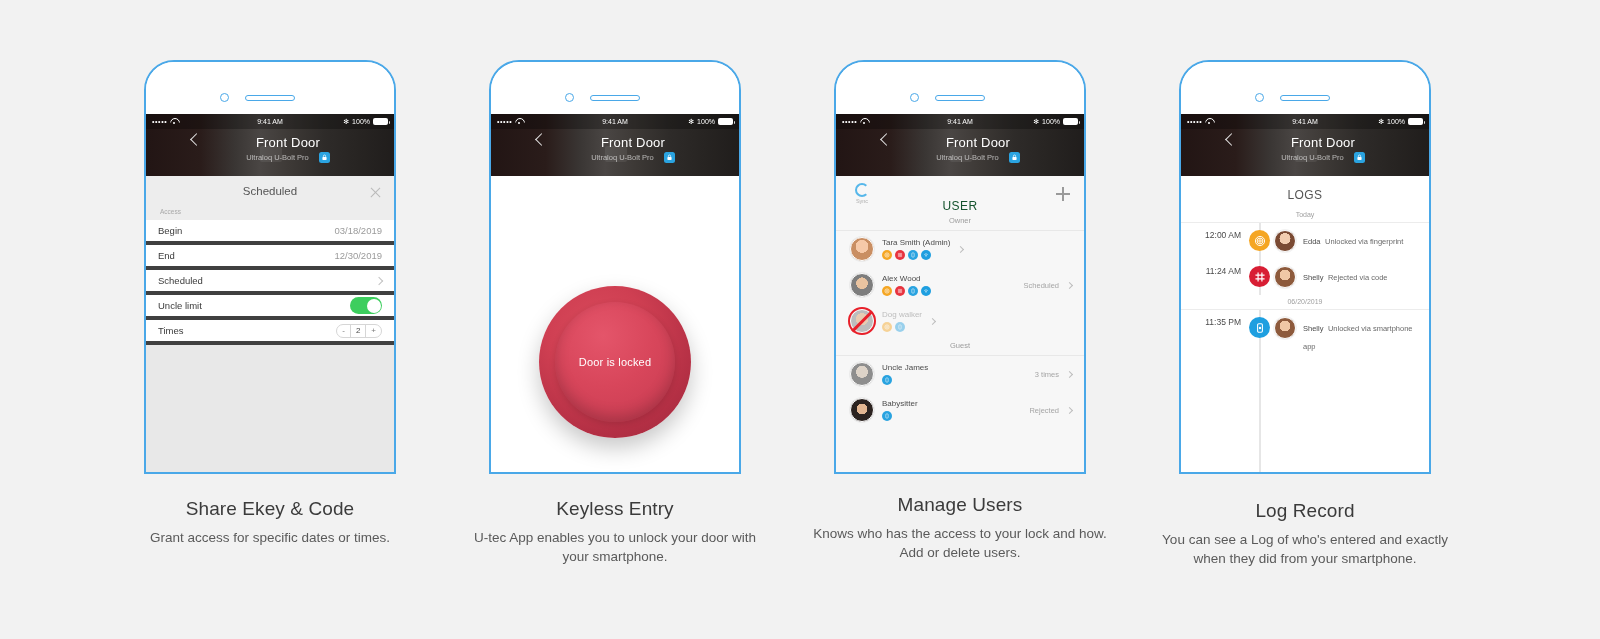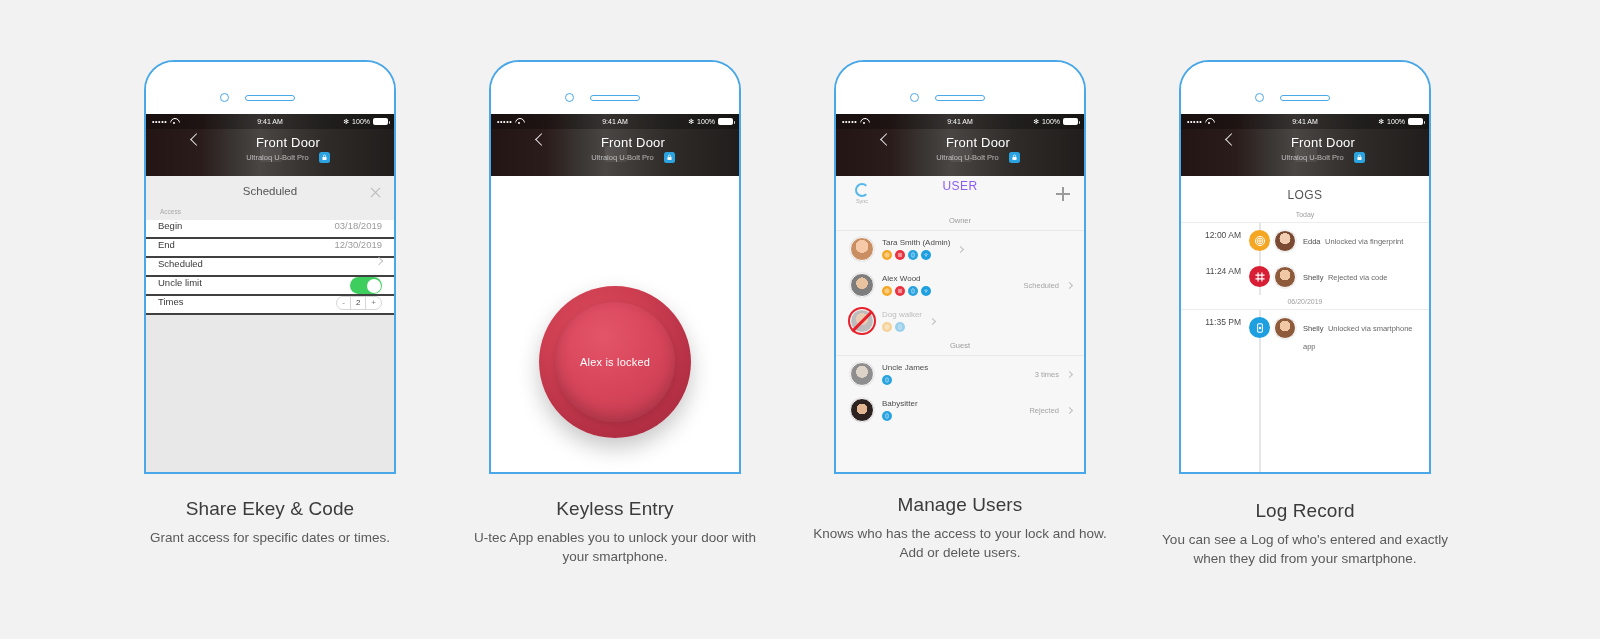--- a/index.html
+++ b/index.html
@@ -105,22 +105,22 @@
   .close-x { position:absolute; right: 12px; top: 10px; width:13px; height:13px; }
   .close-x:before, .close-x:after{
     content:""; position:absolute; left:0; top:6px; width:13px; height:1.2px;
     background:#b9b9b9;
   }
   .close-x:before{ transform: rotate(45deg); }
   .close-x:after { transform: rotate(-45deg); }
   .sect-label { font-size: 6.5px; color:#a8a8a8; padding: 2px 0 5px 14px; }
   .rows { background:#fff; }
   .row {
-    height: 19px; display:flex; padding: 0 12px;
-    border-bottom: 2px solid #404040; font-size: 9.5px; color:#3a3a3a;
+    height: 25px; display:flex; align-items:center; padding: 0 12px;
+    border-bottom: 4px solid #404040; font-size: 9.5px; color:#3a3a3a;
   }
   .row .val { margin-left:auto; color:#9b9b9b; font-size: 9.5px; }
   .chev-r {
     margin-left:auto; width:6px; height:6px;
     border-top: 1.3px solid #c2c2c2; border-right: 1.3px solid #c2c2c2;
     transform: rotate(45deg);
   }
   .toggle {
     margin-left:auto; width: 32px; height: 17px; border-radius: 9px;
     background:#3dce5e; position:relative;
@@ -159,21 +159,21 @@
   .users-bar { position:relative; height: 38px; }
   .sync {
     position:absolute; left: 14px; top: 7px; width: 24px; text-align:center;
   }
   .sync-ring {
     width: 14px; height: 14px; border-radius:50%; margin: 0 auto;
     border: 2px solid #56b7ea; border-right-color: transparent;
   }
   .sync-lbl { font-size: 5.5px; color:#b0b0b0; margin-top: 1px; }
   .users-title {
-    text-align:center; font-size: 12px; color:#8b5cf6; padding-top: 3px; letter-spacing:.4px;
+    text-align:center; font-size: 12px; color:#14532d; padding-top: 23px; letter-spacing:.4px;
   }
   .plus { position:absolute; right: 14px; top: 11px; width:14px; height:14px; }
   .plus:before, .plus:after{
     content:""; position:absolute; background:#9a9a9a;
   }
   .plus:before{ left:0; top:6.4px; width:14px; height:1.3px; }
   .plus:after { top:0; left:6.4px; height:14px; width:1.3px; }
   .grp-label {
     text-align:center; font-size: 7.5px; color:#9c9c9c; padding: 2px 0 5px;
     border-bottom: 1px solid #e8e8e8;
@@ -372,21 +372,21 @@
                 <svg width="7" height="7" viewBox="0 0 10 10">
                     <rect x="2" y="4.2" width="6" height="4.3" rx="1" fill="#fff"></rect>
                     <path d="M3.4 4.2V3a1.6 1.6 0 1 1 3.2 0v1.2" stroke="#fff" stroke-width="1" fill="none"></path>
                   </svg>
               </span>
             </div>
           </div>
         </div>
         <div class="lock-screen">
           <div class="lock-btn">
-            <div class="lock-btn-inner">Alex is locked</div>
+            <div class="lock-btn-inner">Door is locked</div>
           </div>
         </div>
       </div>
     </div>
     <div class="caption">
       <div class="cap-title">Keyless Entry</div>
       <div class="cap-body">U-tec App enables you to unlock your door with your smartphone.</div>
     </div>
   </div>
 

